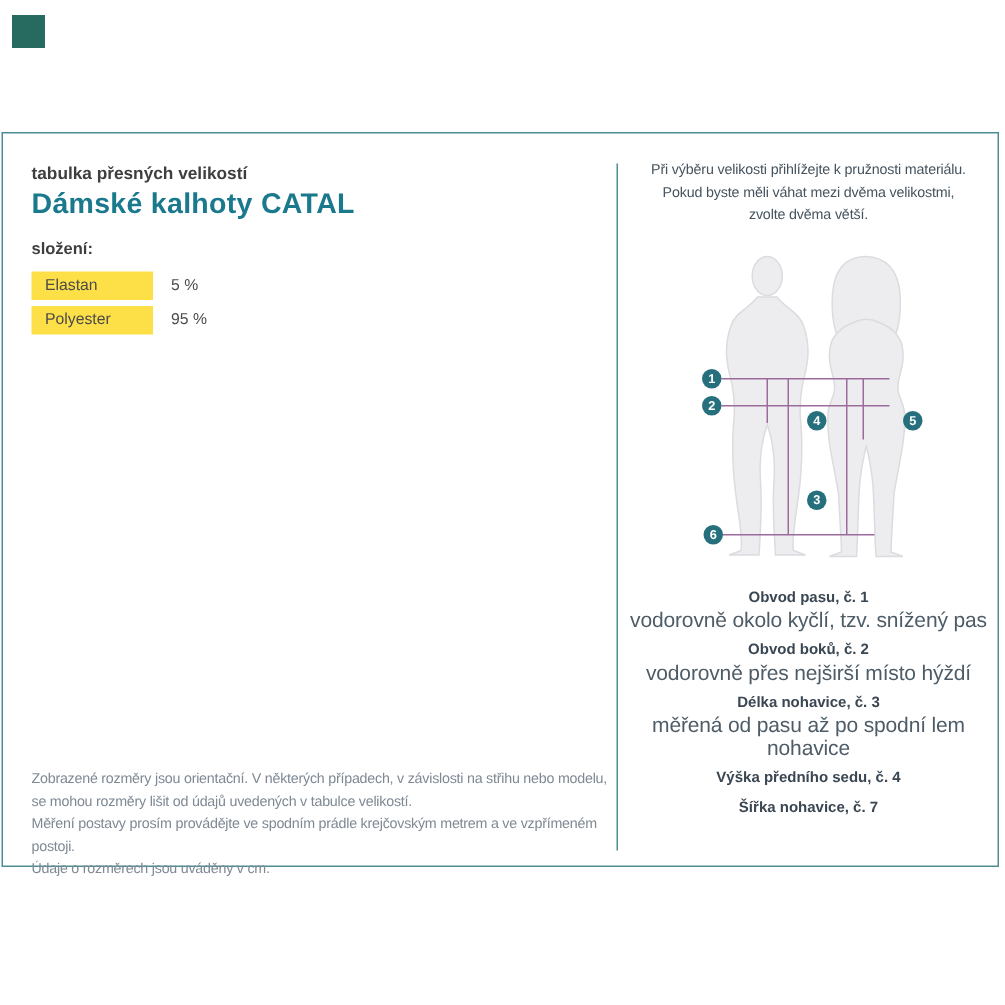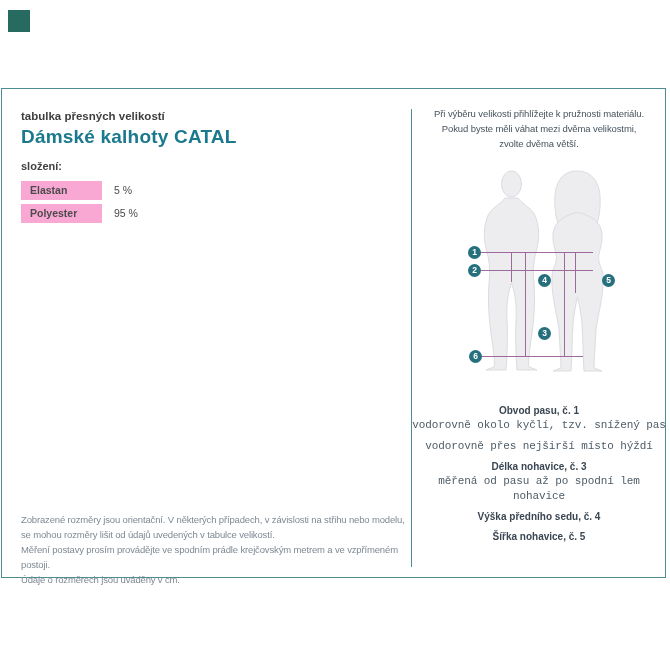--- a/index.html
+++ b/index.html
@@ -13,36 +13,36 @@
   .logo-mark{left:8px;top:10px;width:22px;height:22px;background:#266a60;}
   
   .frame{left:1px;top:88px;width:663px;height:488px;border:1px solid #4f8d94;background:#fff;}
   .divider{left:411px;top:109px;width:1px;height:458px;background:#4f8d94;}
   
   .eyebrow{left:21px;top:110px;font-size:11.5px;font-weight:bold;color:#3e3e3e;}
   .title{left:21px;top:126px;font-size:19px;font-weight:bold;color:#1a798c;letter-spacing:.2px;}
   .comp-heading{left:21px;top:160px;font-size:11px;font-weight:bold;color:#3e3e3e;}
   .comp-table{left:21px;top:181px;width:220px;}
   .comp-row{display:flex;margin-bottom:4px;height:19px;line-height:19px;font-size:10.5px;}
-  .comp-mat{width:81px;background:#f9a8d4;color:#4b4b4b;padding-left:9px;box-sizing:border-box;font-weight:bold;}
+  .comp-mat{width:81px;background:#fde047;color:#4b4b4b;padding-left:9px;box-sizing:border-box;}
   .comp-val{padding-left:12px;color:#4b4b4b;}
   .disclaimer{left:21px;top:512px;width:392px;font-size:9.5px;line-height:15px;color:#7e8994;letter-spacing:-0.15px;}
   
   .fit-advice{left:412px;top:106px;width:254px;text-align:center;font-size:9.5px;line-height:15px;color:#45535e;letter-spacing:-0.1px;}
   .diagram{left:440px;top:163px;width:230px;height:212px;}
   .diagram svg{position:absolute;left:0;top:0;}
   .marker{
     position:absolute;width:13px;height:13px;border-radius:50%;
     background:#26707e;color:#ffffff;font-size:8.5px;font-weight:bold;
     line-height:13px;text-align:center;
   }
-  .mlist{left:412px;top:392px;width:254px;text-align:center;margin-top:12px;}
+  .mlist{left:412px;top:392px;width:254px;text-align:center;}
   .mitem{margin-bottom:6px;}
   .mname{font-size:10px;font-weight:bold;color:#3a4651;line-height:14px;}
-  .mdesc{font-size:11px;color:#4e5c67;line-height:15px;letter-spacing:-0.1px;font-family:Liberation Mono, monospace;}
+  .mdesc{font-size:14px;color:#4e5c67;line-height:15px;letter-spacing:-0.1px;}
   .silhouette{fill:#ededf0;stroke:#dcdce0;stroke-width:1;}
   .mline{stroke:#9c6a9c;stroke-width:1;fill:none;}
 </style>
 </head>
 <body>
 
 <div class="abs logo-mark"></div>
 
 <div class="abs frame"></div>
 <div class="abs divider"></div>
@@ -116,25 +116,26 @@
   <div class="marker" style="left:162px;top:111px;">5</div>
   <div class="marker" style="left:29px;top:187px;">6</div>
 </div>
 
 <div class="abs mlist">
   <div class="mitem">
     <div class="mname">Obvod pasu, č. 1</div>
     <div class="mdesc">vodorovně okolo kyčlí, tzv. snížený pas</div>
   </div>
   <div class="mitem">
+    <div class="mname">Obvod boků, č. 2</div>
     <div class="mdesc">vodorovně přes nejširší místo hýždí</div>
   </div>
   <div class="mitem">
     <div class="mname">Délka nohavice, č. 3</div>
     <div class="mdesc">měřená od pasu až po spodní lem nohavice</div>
   </div>
   <div class="mitem">
     <div class="mname">Výška předního sedu, č. 4</div>
   </div>
   <div class="mitem">
-    <div class="mname">Šířka nohavice, č. 5</div>
+    <div class="mname">Šířka nohavice, č. 7</div>
   </div>
 </div>
 
 </body></html>

